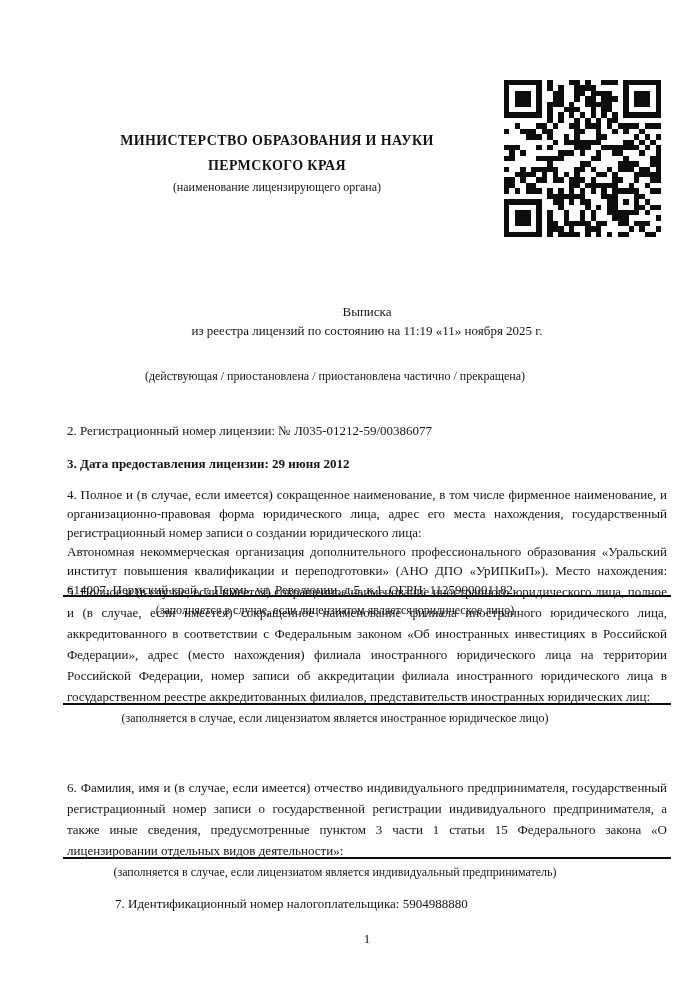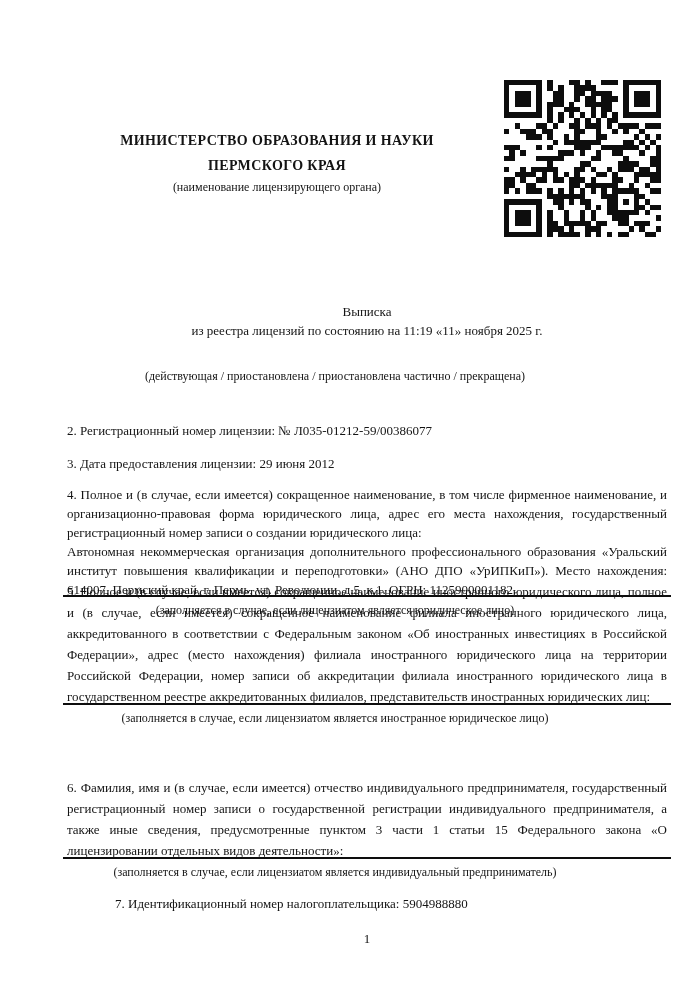--- a/index.html
+++ b/index.html
@@ -487,21 +487,21 @@
     </div>
 
     <div class="block" style="top:369px;">
       <div class="cap-row">(действующая / приостановлена / приостановлена частично / прекращена)</div>
     </div>
 
     <div class="block" style="top:421px;">
       <div class="line">2. Регистрационный номер лицензии: № Л035-01212-59/00386077</div>
     </div>
 
-    <div class="block" style="top:454px;">
+    <div class="block" style="top:454px;font-weight:bold;">
       <div class="line">3. Дата предоставления лицензии: 29 июня 2012</div>
     </div>
 
     <div class="block" style="top:485px;">
       <div class="just lh19">4. Полное и (в случае, если имеется) сокращенное наименование, в том числе фирменное наименование, и организационно-правовая форма юридического лица, адрес его места нахождения, государственный регистрационный номер записи о создании юридического лица:</div>
       <div class="just lh19">Автономная некоммерческая организация дополнительного профессионального образования «Уральский институт повышения квалификации и переподготовки» (АНО ДПО «УрИПКиП»). Место нахождения: 614007, Пермский край, г. Пермь, ул. Революции, д.5, к.1. ОГРН: 1125900001182.</div>
       <div class="rule"></div>
       <div class="cap-row cap-gap">(заполняется в случае, если лицензиатом является юридическое лицо)</div>
     </div>
 

